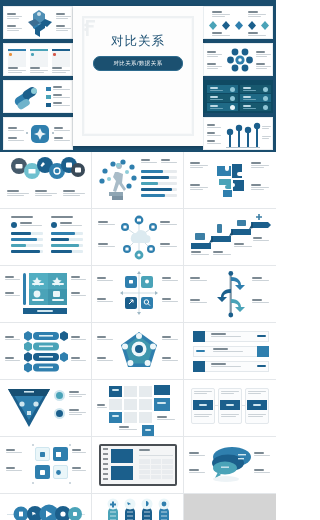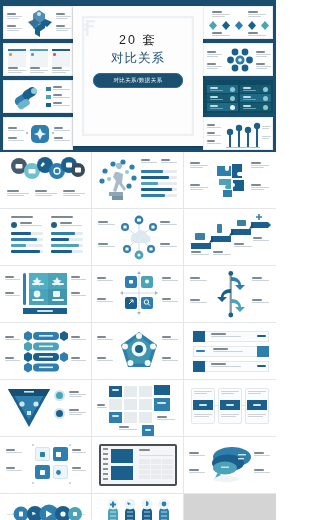--- a/index.html
+++ b/index.html
@@ -181,21 +181,20 @@
     </div>
 
     <div class="hero-card">
       <div class="hero-frame"></div>
       <svg class="hero-mark" viewBox="0 0 14 18">
         <path d="M2 2 h9 v2.6 h-6.4 v2.4 h5 v2.5 h-5 V18 h-2.6 Z" fill="#eceff1"></path>
         <circle cx="1.6" cy="7" r="1.5" fill="#eceff1"></circle>
         <circle cx="1.6" cy="11.5" r="1.5" fill="#eceff1"></circle>
       </svg>
       <div class="hero-text">
-        <div class="t-line1">20 套</div>
         <div class="t-line2">对比关系</div>
         <div class="badge">对比关系/数据关系</div>
       </div>
     </div>
 
     <div class="hero-col right">
 
       <div class="mini">
         <div class="cap" style="left:8px;top:4px;width:18px">
             <b style="width:10px"></b>

